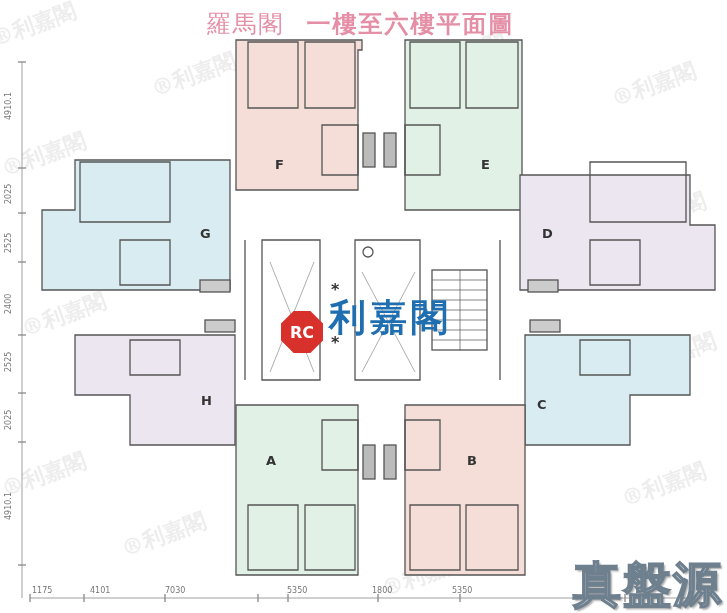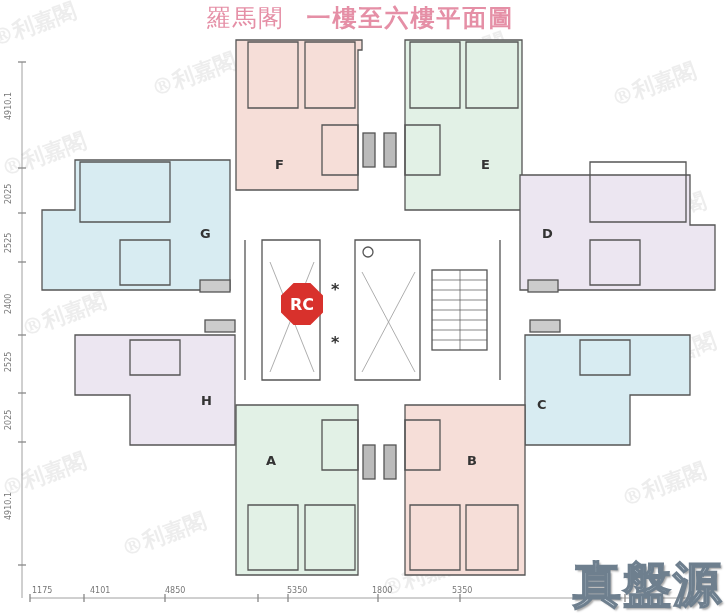--- a/index.html
+++ b/index.html
@@ -1,27 +1,27 @@
 <!DOCTYPE html>
 <html><head>
 <meta charset="utf-8">
 <style>
   html,body{margin:0;padding:0;background:#fff;}
   body{width:727px;height:613px;position:relative;overflow:hidden;font-family:"DejaVu Sans",sans-serif;}
   .wm{position:absolute;inset:0;pointer-events:none;overflow:hidden;}
   .wm span{position:absolute;font-size:22px;color:rgba(190,190,190,0.28);transform:rotate(-20deg);white-space:nowrap;font-family:"DejaVu Serif",serif;font-weight:bold;}
-  .title{position:absolute;top:2px;left:0;width:721px;text-align:center;font-family:"DejaVu Serif",serif;color:#e58fa6;font-size:24px;letter-spacing:2px;}
+  .title{position:absolute;top:8px;left:0;width:721px;text-align:center;font-family:"DejaVu Serif",serif;color:#e58fa6;font-size:24px;letter-spacing:2px;}
   .title .a{font-weight:normal;margin-right:22px;}
   .title .b{font-weight:bold;}
   svg.plan{position:absolute;left:0;top:0;}
   .unit-label{position:absolute;font-family:"DejaVu Sans",sans-serif;font-weight:bold;font-size:13px;color:#333;}
   .dim-v{position:absolute;left:4px;font-size:8px;color:#777;transform:rotate(-90deg);transform-origin:left top;white-space:nowrap;}
   .dim-h{position:absolute;top:586px;font-size:8px;color:#777;white-space:nowrap;}
   .logo{position:absolute;left:281px;top:283px;display:flex;align-items:center;}
-  .logo .rc{width:42px;height:42px;background:#d8312c;clip-path:polygon(30% 0,70% 0,100% 30%,100% 70%,70% 100%,30% 100%,0 70%,0 30%);display:flex;align-items:center;justify-content:center;color:#fff;font-weight:bold;font-size:16px;font-family:"DejaVu Sans",sans-serif;}
+  .logo .rc{width:42px;height:42px;background:#d8312c;clip-path:polygon(30% 0,70% 0,100% 30%,100% 70%,70% 100%,30% 100%,0 70%,0 30%);display:flex;align-items:center;justify-content:center;color:#fff;font-weight:bold;font-size:16px;font-family:"DejaVu Sans",sans-serif;margin-top:28px;}
   .logo .name{font-family:"DejaVu Serif",serif;font-weight:bold;font-size:37px;color:#1f6fb0;margin-left:6px;letter-spacing:4px;}
   .star{position:absolute;font-size:16px;color:#333;font-weight:bold;}
   .brand{position:absolute;left:573px;top:553px;font-family:"DejaVu Sans",sans-serif;font-weight:bold;font-size:48px;color:#dde6ee;letter-spacing:2px;-webkit-text-stroke:1.5px #6e7f8e;text-shadow:2px 2px 2px rgba(0,0,0,0.35);}
 </style>
 </head>
 <body>
 
 <div class="wm">
   <span style="left:-10px;top:10px">®利嘉閣</span>
   <span style="left:150px;top:60px">®利嘉閣</span>
@@ -125,25 +125,26 @@
 <span class="dim-v" style="top:120px">4910.1</span>
 <span class="dim-v" style="top:204px">2025</span>
 <span class="dim-v" style="top:253px">2525</span>
 <span class="dim-v" style="top:314px">2400</span>
 <span class="dim-v" style="top:372px">2525</span>
 <span class="dim-v" style="top:430px">2025</span>
 <span class="dim-v" style="top:520px">4910.1</span>
 
 <span class="dim-h" style="left:32px">1175</span>
 <span class="dim-h" style="left:90px">4101</span>
-<span class="dim-h" style="left:165px">4850</span>
+<span class="dim-h" style="left:165px">7030</span>
 <span class="dim-h" style="left:287px">5350</span>
 <span class="dim-h" style="left:372px">1800</span>
 <span class="dim-h" style="left:452px">5350</span>
 
 <span class="star" style="left:331px;top:280px">*</span>
 <span class="star" style="left:331px;top:333px">*</span>
 
 <div class="logo">
   <div class="rc">RC</div>
+  <div class="name">利嘉閣</div>
 </div>
 
 <div class="brand">真盤源</div>
 
 </body></html>

